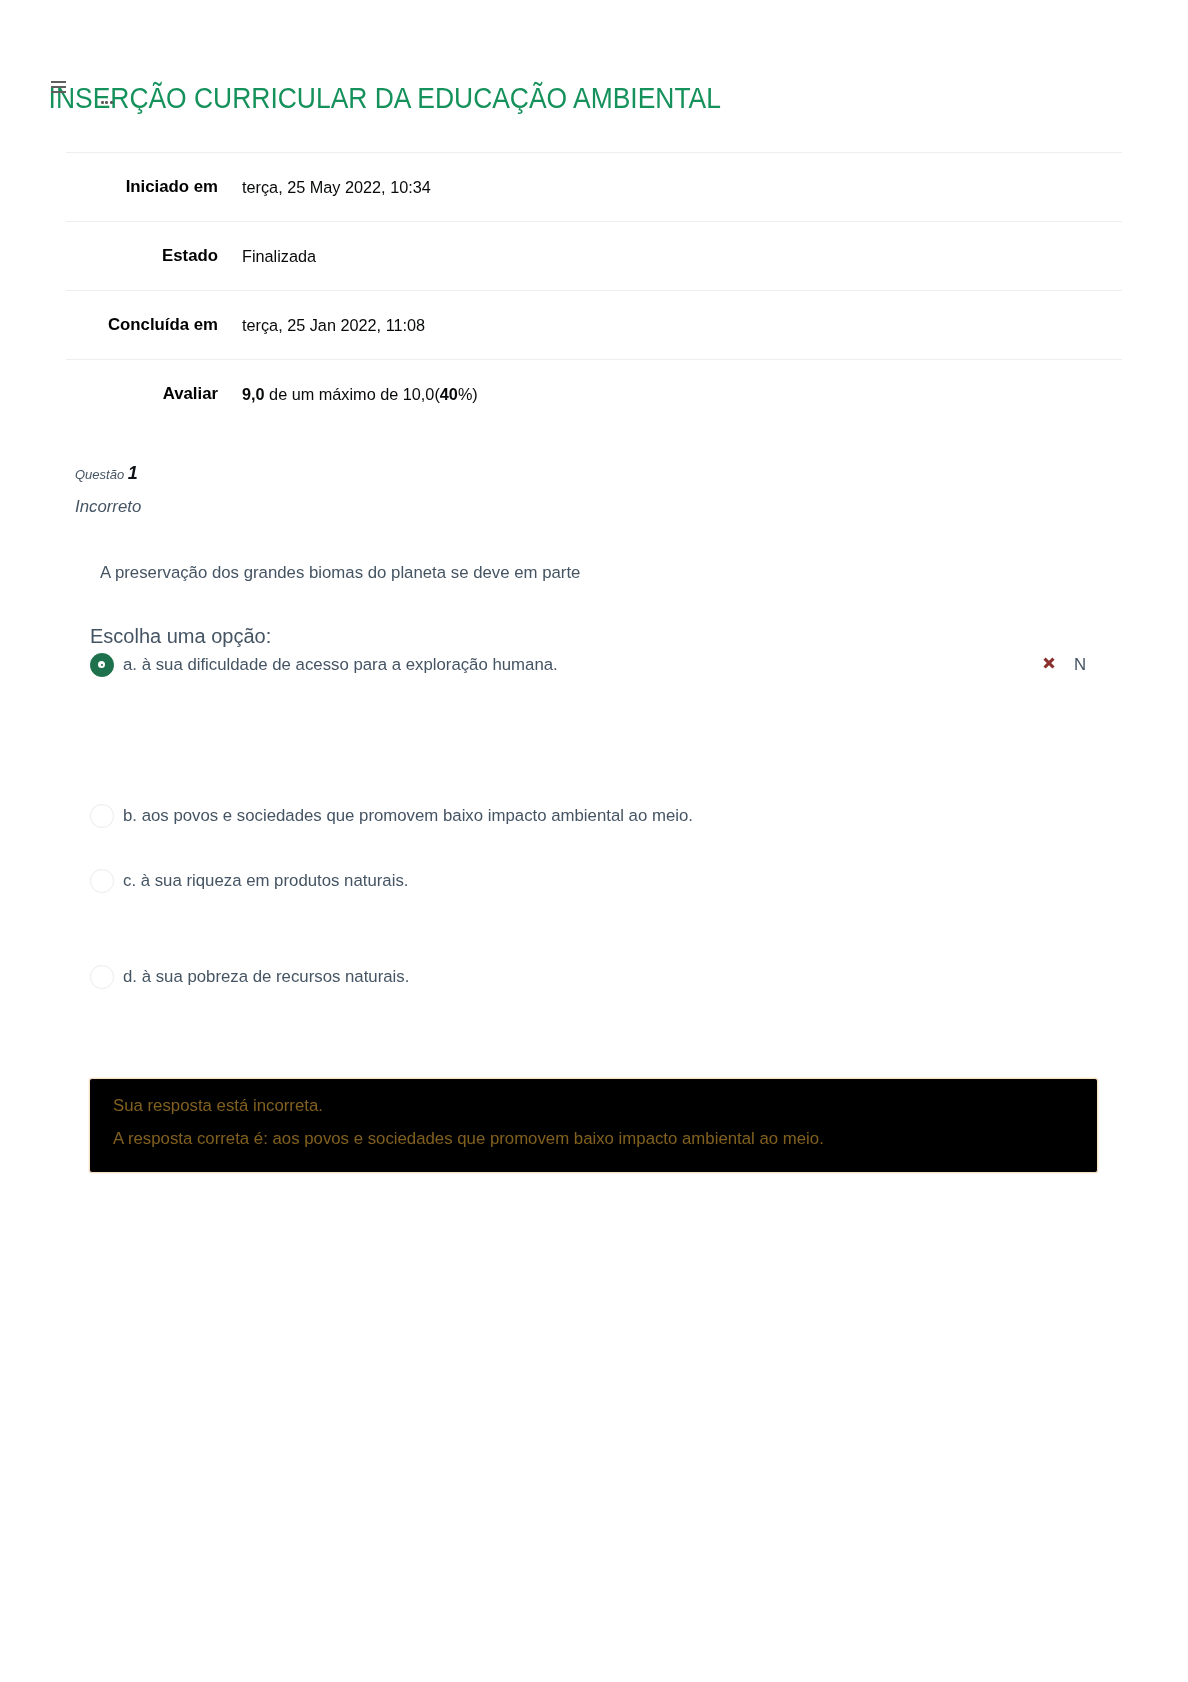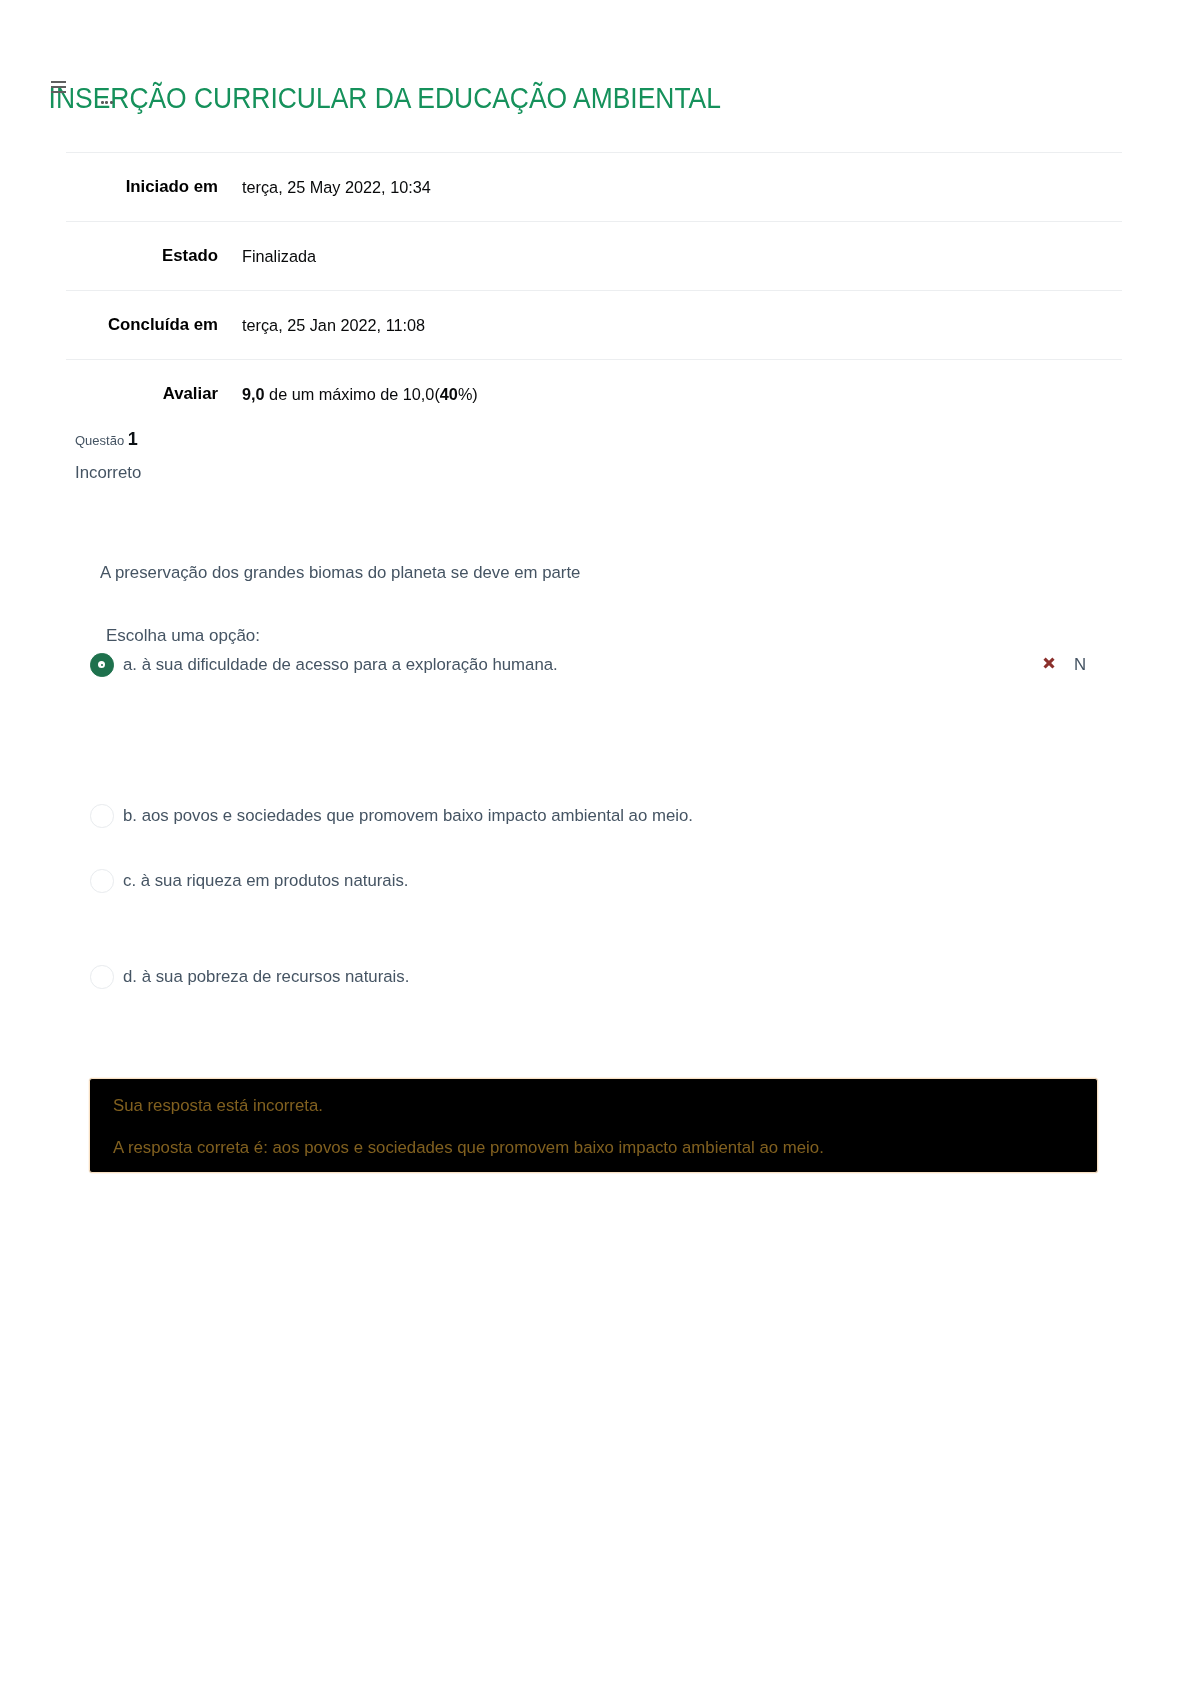--- a/index.html
+++ b/index.html
@@ -29,27 +29,27 @@
   .summary td{
     border-top:1px solid #eceef0;
     height:68.1px;padding:0;vertical-align:middle;
     font-size:16.8px;line-height:24px;
   }
   .summary td.lab{width:152px;text-align:right;font-weight:700;color:#000;}
   .summary td.val{padding-left:24px;color:#090a0b;font-weight:400;font-size:16.25px;}
   .summary td.val b{font-weight:700;}
 
   
-  .qinfo{position:absolute;left:75px;top:430px;width:300px;}
+  .qinfo{position:absolute;left:75px;top:464px;width:300px;font-style:italic;}
   .qno{font-size:13px;line-height:19px;color:#455463;white-space:nowrap;}
   .qno b{font-size:18px;font-weight:700;color:#0d1216;}
   .qstate{font-size:16.8px;line-height:24px;color:#455463;margin-top:11px;}
 
   .qtext{position:absolute;left:100px;top:561px;font-size:16.8px;line-height:24px;color:#455463;white-space:nowrap;}
-  .qprompt{position:absolute;left:90px;top:624px;font-size:17px;line-height:24px;color:#455463;white-space:nowrap;margin-left:16px;}
+  .qprompt{position:absolute;left:90px;top:624px;font-size:20px;line-height:24px;color:#455463;white-space:nowrap;}
 
   .answers{position:absolute;left:89px;top:652px;width:1010px;}
   .ans{position:relative;min-height:25px;}
   .radio{
     position:absolute;left:1px;top:1px;width:23.5px;height:23.5px;border-radius:50%;
     border:1.1px solid #e8ebee;background:#fff;box-sizing:border-box;
   }
   .radio.sel{background:#1e714d;border-color:#1e714d;}
   .radio.sel::after{
     content:"";position:absolute;left:50%;top:50%;width:7px;height:7px;
@@ -63,21 +63,21 @@
   .rightmark{position:absolute;left:954px;top:0;width:64px;}
   .cross-icon{position:absolute;left:0;top:5px;width:12px;height:12px;color:#8b302c;}
   .nlabel{position:absolute;left:31px;top:0;font-size:16.8px;line-height:25px;color:#455463;}
 
   .feedback{
     position:absolute;left:89px;top:1078px;width:1009px;height:95px;
     box-sizing:border-box;border:1px solid #f8e0c3;border-radius:3px;background:#000000;box-shadow:0 0 0 0.5px rgba(248,224,195,0.55);
   }
   .feedback p{margin:0;font-size:16.8px;line-height:24px;color:#81601f;}
   .feedback .l1{position:absolute;left:23px;top:15px;}
-  .feedback .l2{position:absolute;left:23px;top:48px;margin-top:9px;}
+  .feedback .l2{position:absolute;left:23px;top:48px;}
 </style>
 </head>
 <body>
 
 <div class="page">
 
   <div class="page-title">INSERÇÃO CURRICULAR DA EDUCAÇÃO AMBIENTAL</div>
   <div class="hamburger-icon">
       <i></i>
       <i></i>

